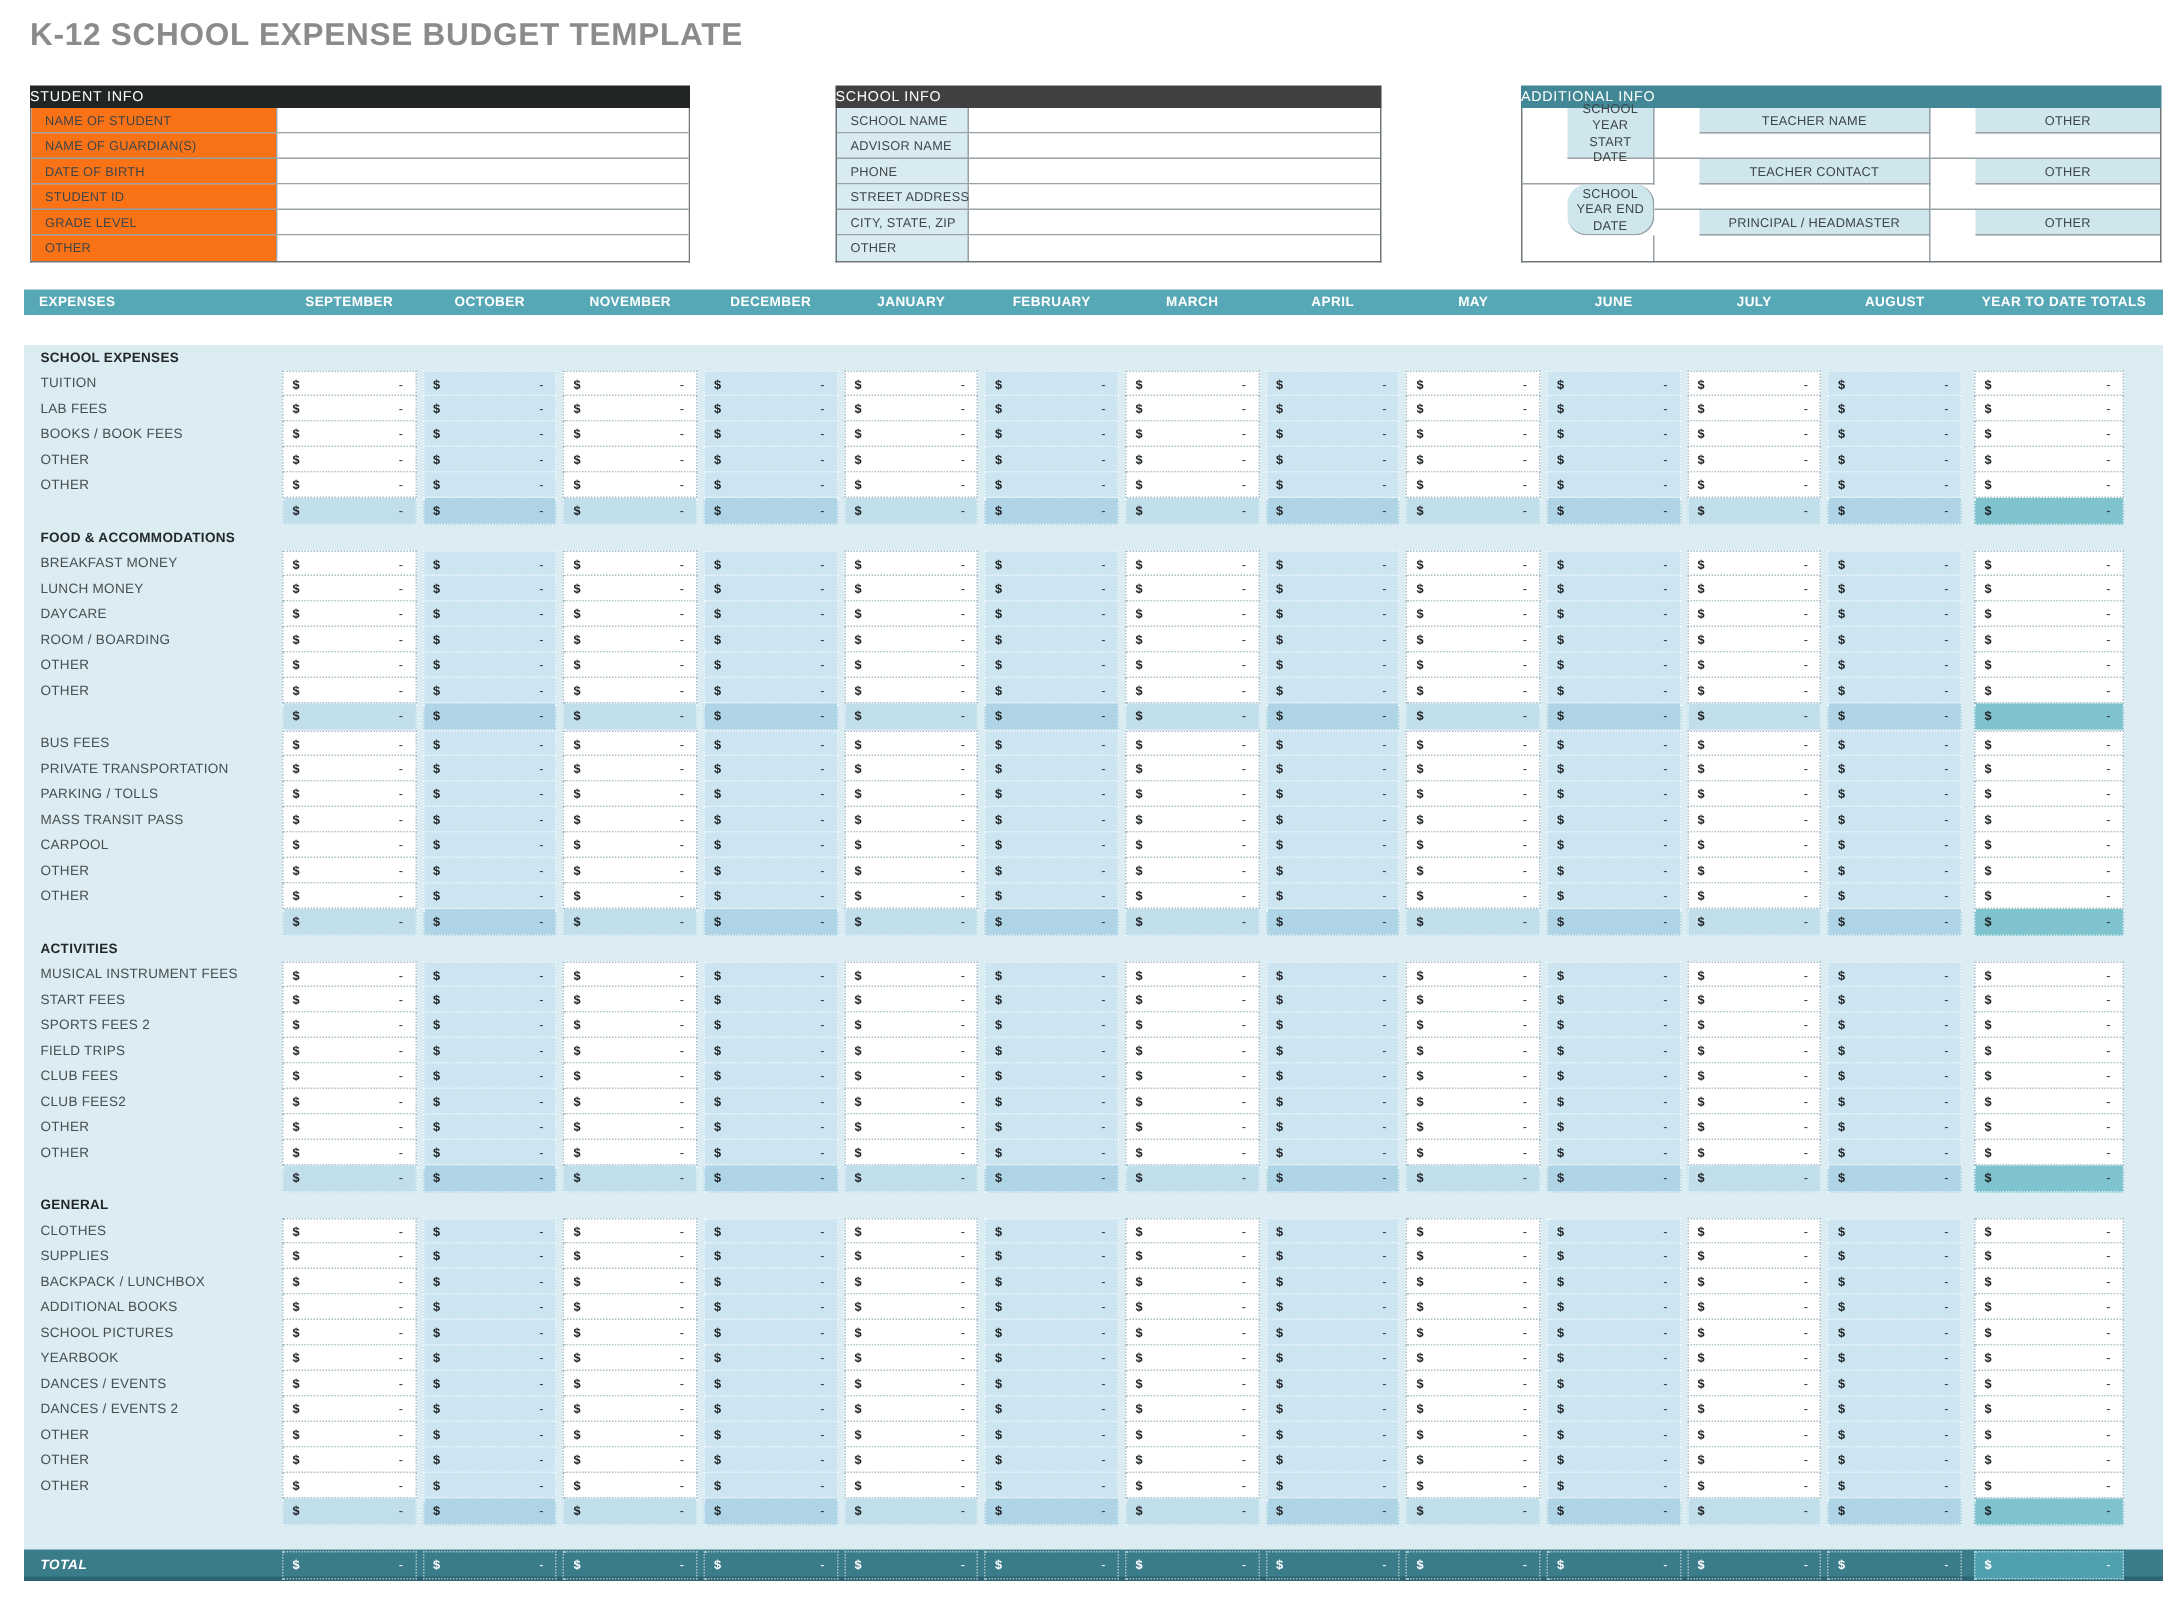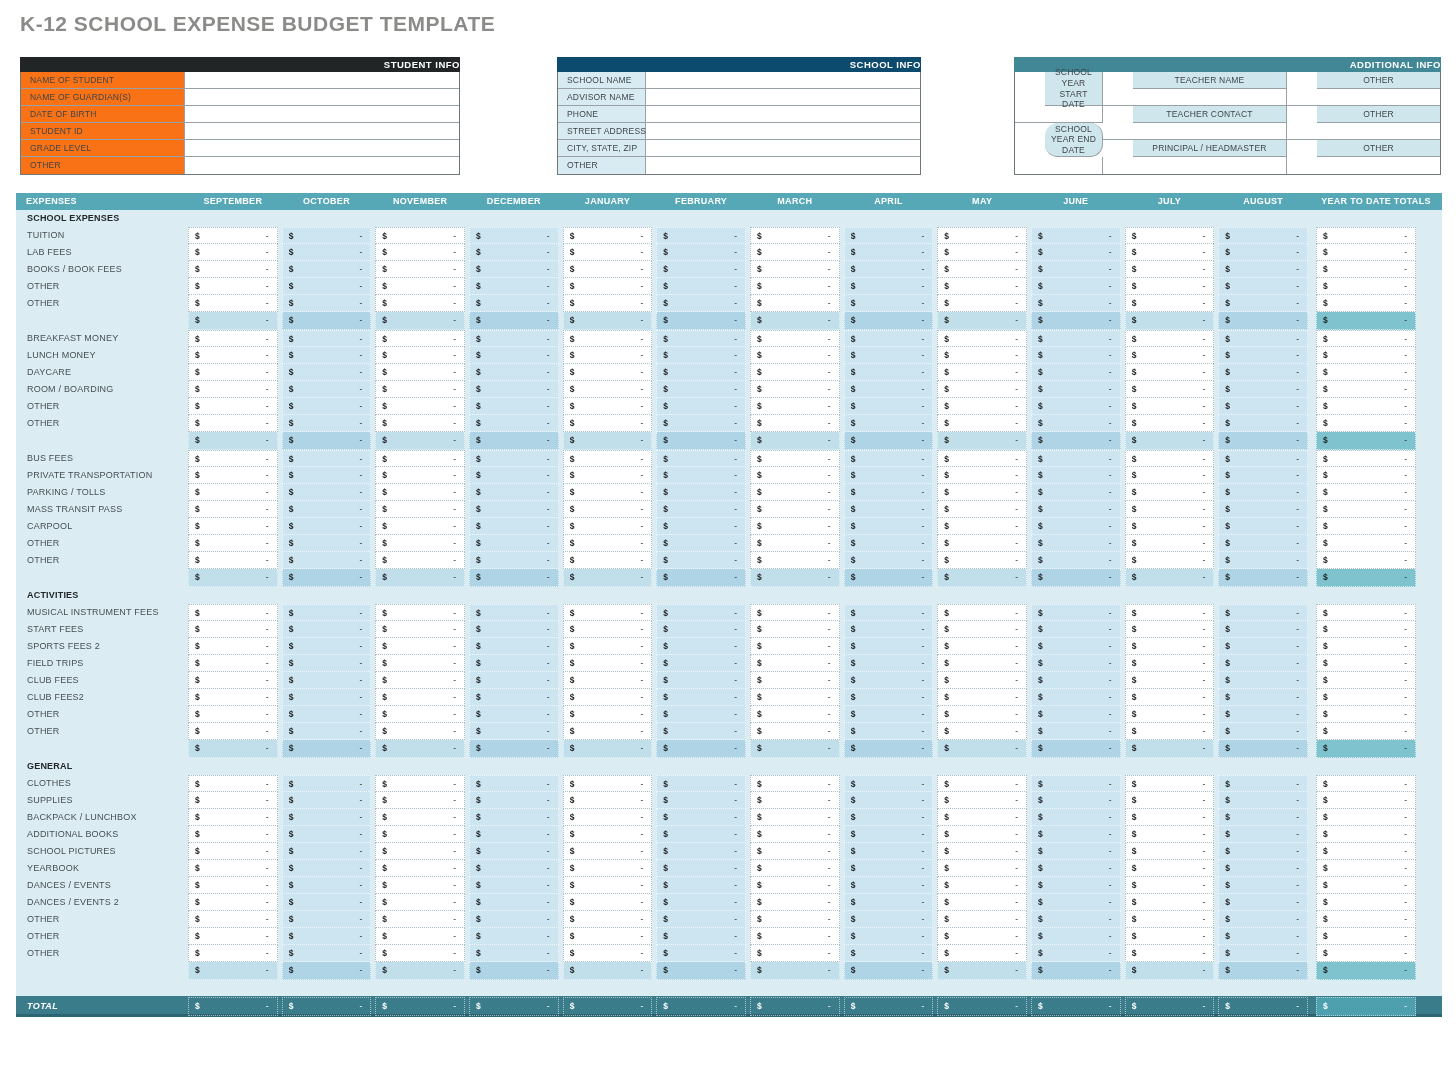--- a/index.html
+++ b/index.html
@@ -18,25 +18,25 @@
     white-space: nowrap;
   }
 
   
   .info-box { position: absolute; top: 57px; }
   .info-box.student    { left: 20px;   width: 440px; }
   .info-box.school     { left: 557px;  width: 364px; }
   .info-box.additional { left: 1014px; width: 427px; }
 
   .box-header {
-    height: 15px; line-height: 15px; text-align: right;
-    color: #fff; font-weight: bold; font-size: 9.5px; letter-spacing: .5px;
+    height: 15px; line-height: 15px; text-align: left;
+    color: #fff; font-weight: normal; font-size: 9.5px; letter-spacing: .5px;
   }
   .hdr-dark { background: #212526; }
-  .hdr-midteal { background: #0c4a6e; }
+  .hdr-midteal { background: #404040; }
   .hdr-ltteal { background: #418795; }
 
   .box-grid {
     display: grid; grid-auto-rows: 17px; background: #fff;
     border: 1px solid #6f777b; border-top: none;
   }
   .student .box-grid { grid-template-columns: 164px 1fr; }
   .school  .box-grid { grid-template-columns: 88px 1fr; }
   .bg-lbl {
     font-size: 8.5px; color: #3e4549; line-height: 16px; padding-left: 9px;
@@ -63,21 +63,21 @@
   }
 
   
   #budget { position: absolute; left: 16px; top: 193px; width: 1426px; }
   .brow { display: grid; grid-template-columns: 170px repeat(12, 1fr) 132px; height: 17px; }
 
   .header-row { background: #57a8b6; color: #fff; font-weight: bold; }
   .hcell { font-size: 9px; line-height: 17px; text-align: center; letter-spacing: .3px; white-space: nowrap; }
   .hcell.label-h { text-align: left; padding-left: 10px; }
 
-  .tbody { background: #dbedf3; padding-bottom: 16px; }
+  .tbody { background: #dbedf3; padding-bottom: 16px; margin-top: 20px; }
 
   .label {
     font-size: 9px; color: #474e52; line-height: 17px; padding-left: 11px;
     letter-spacing: .2px; white-space: nowrap;
   }
   .section-name { font-weight: bold; color: #22282a; }
 
   .mcell, .ycell {
     position: relative; margin: 0 2px;
     border-left: 1px dotted #a9bec6; border-right: 1px dotted #a9bec6;
@@ -521,20 +521,23 @@
               <span class="dash">-</span>
             </div>
             <div class="ycell ysub">
               <span class="cur">$</span>
               <span class="dash">-</span>
             </div>
           </div>
         </div>
         <div class="section">
           <div class="brow">
+            <div class="label section-name">FOOD &amp; ACCOMMODATIONS</div>
+          </div>
+          <div class="brow">
             <div class="label">BREAKFAST MONEY</div>
             <div class="mcell first">
               <span class="cur">$</span>
               <span class="dash">-</span>
             </div>
             <div class="mcell alt first">
               <span class="cur">$</span>
               <span class="dash">-</span>
             </div>
             <div class="mcell first">

